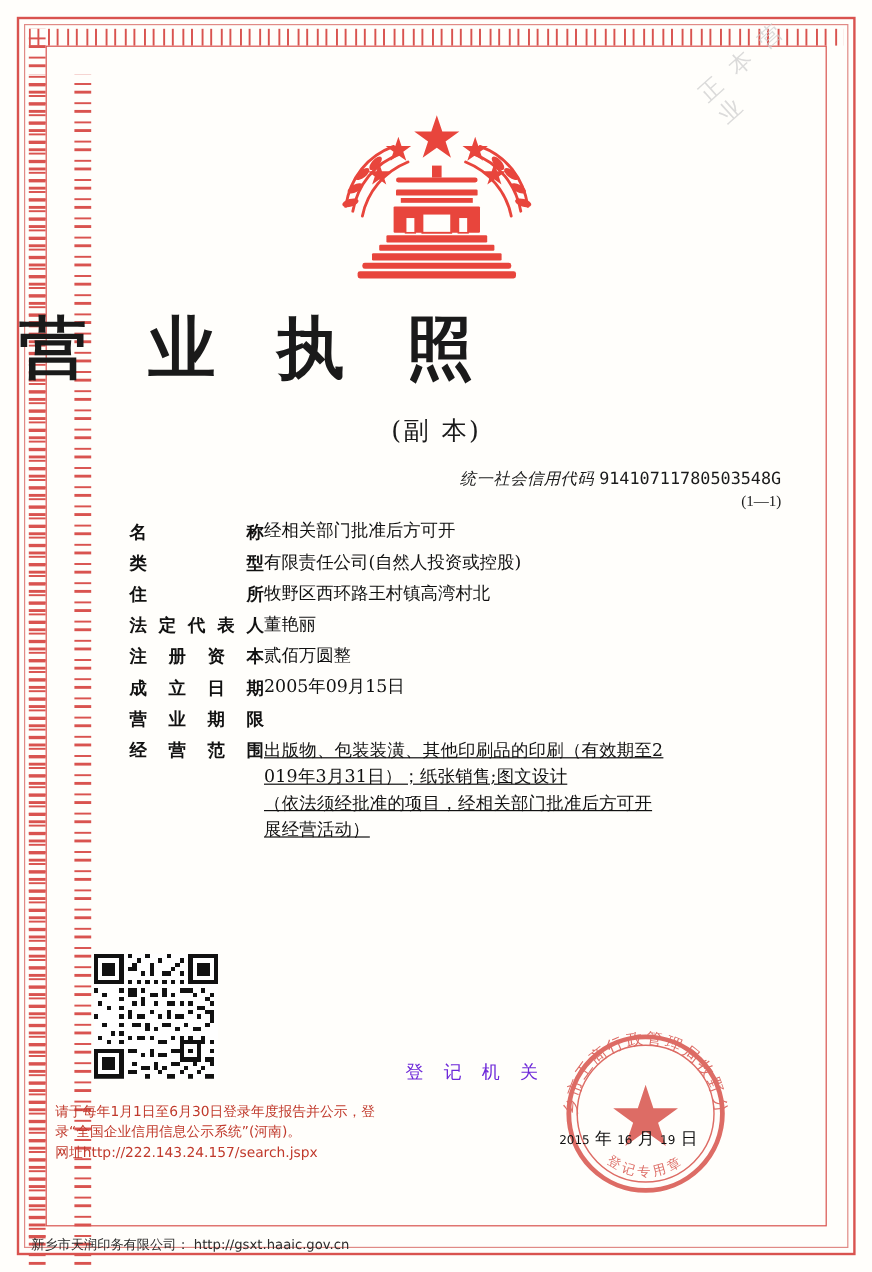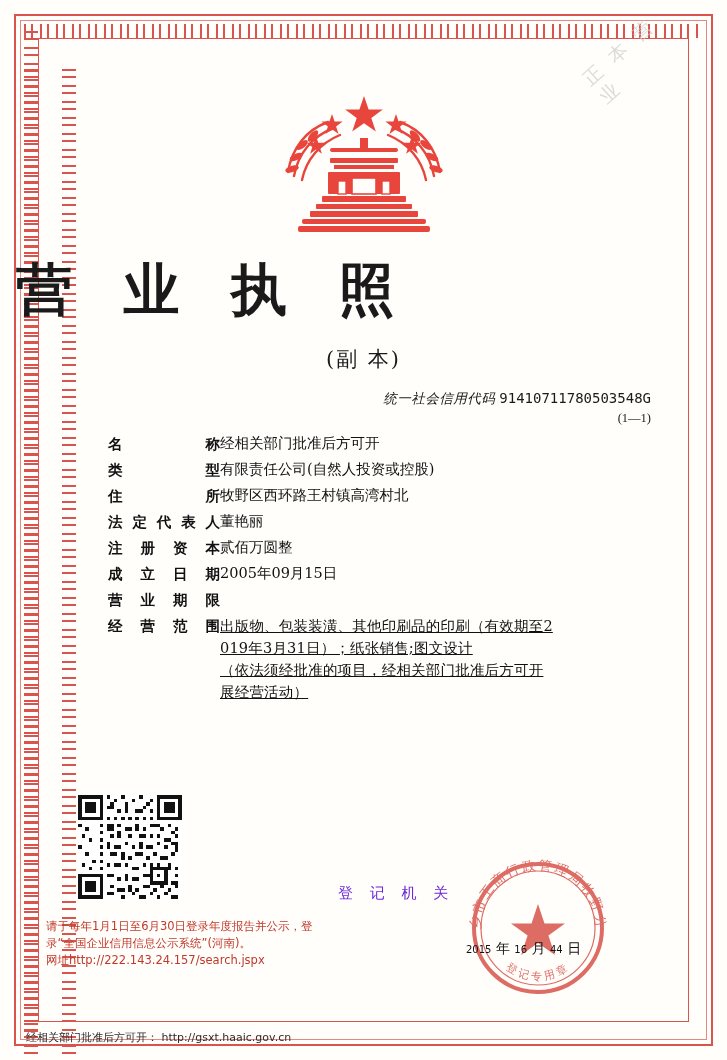--- a/index.html
+++ b/index.html
@@ -519,21 +519,21 @@
         <textPath href="#sealArcBottom" startOffset="50%" text-anchor="middle">登记专用章</textPath>
       </text>
     </svg>
   </div>
 
   <div class="date-line">
     <span class="num">2015</span>
     <span>年</span>
     <span class="num">16</span>
     <span>月</span>
-    <span class="num">44</span>
+    <span class="num">19</span>
     <span>日</span>
   </div>
 
   <div class="footer">
-    <div class="footer-left">经相关部门批准后方可开：  http://gsxt.haaic.gov.cn</div>
+    <div class="footer-left">新乡市天润印务有限公司：  http://gsxt.haaic.gov.cn</div>
   </div>
 
 </div>
 
 </body></html>

